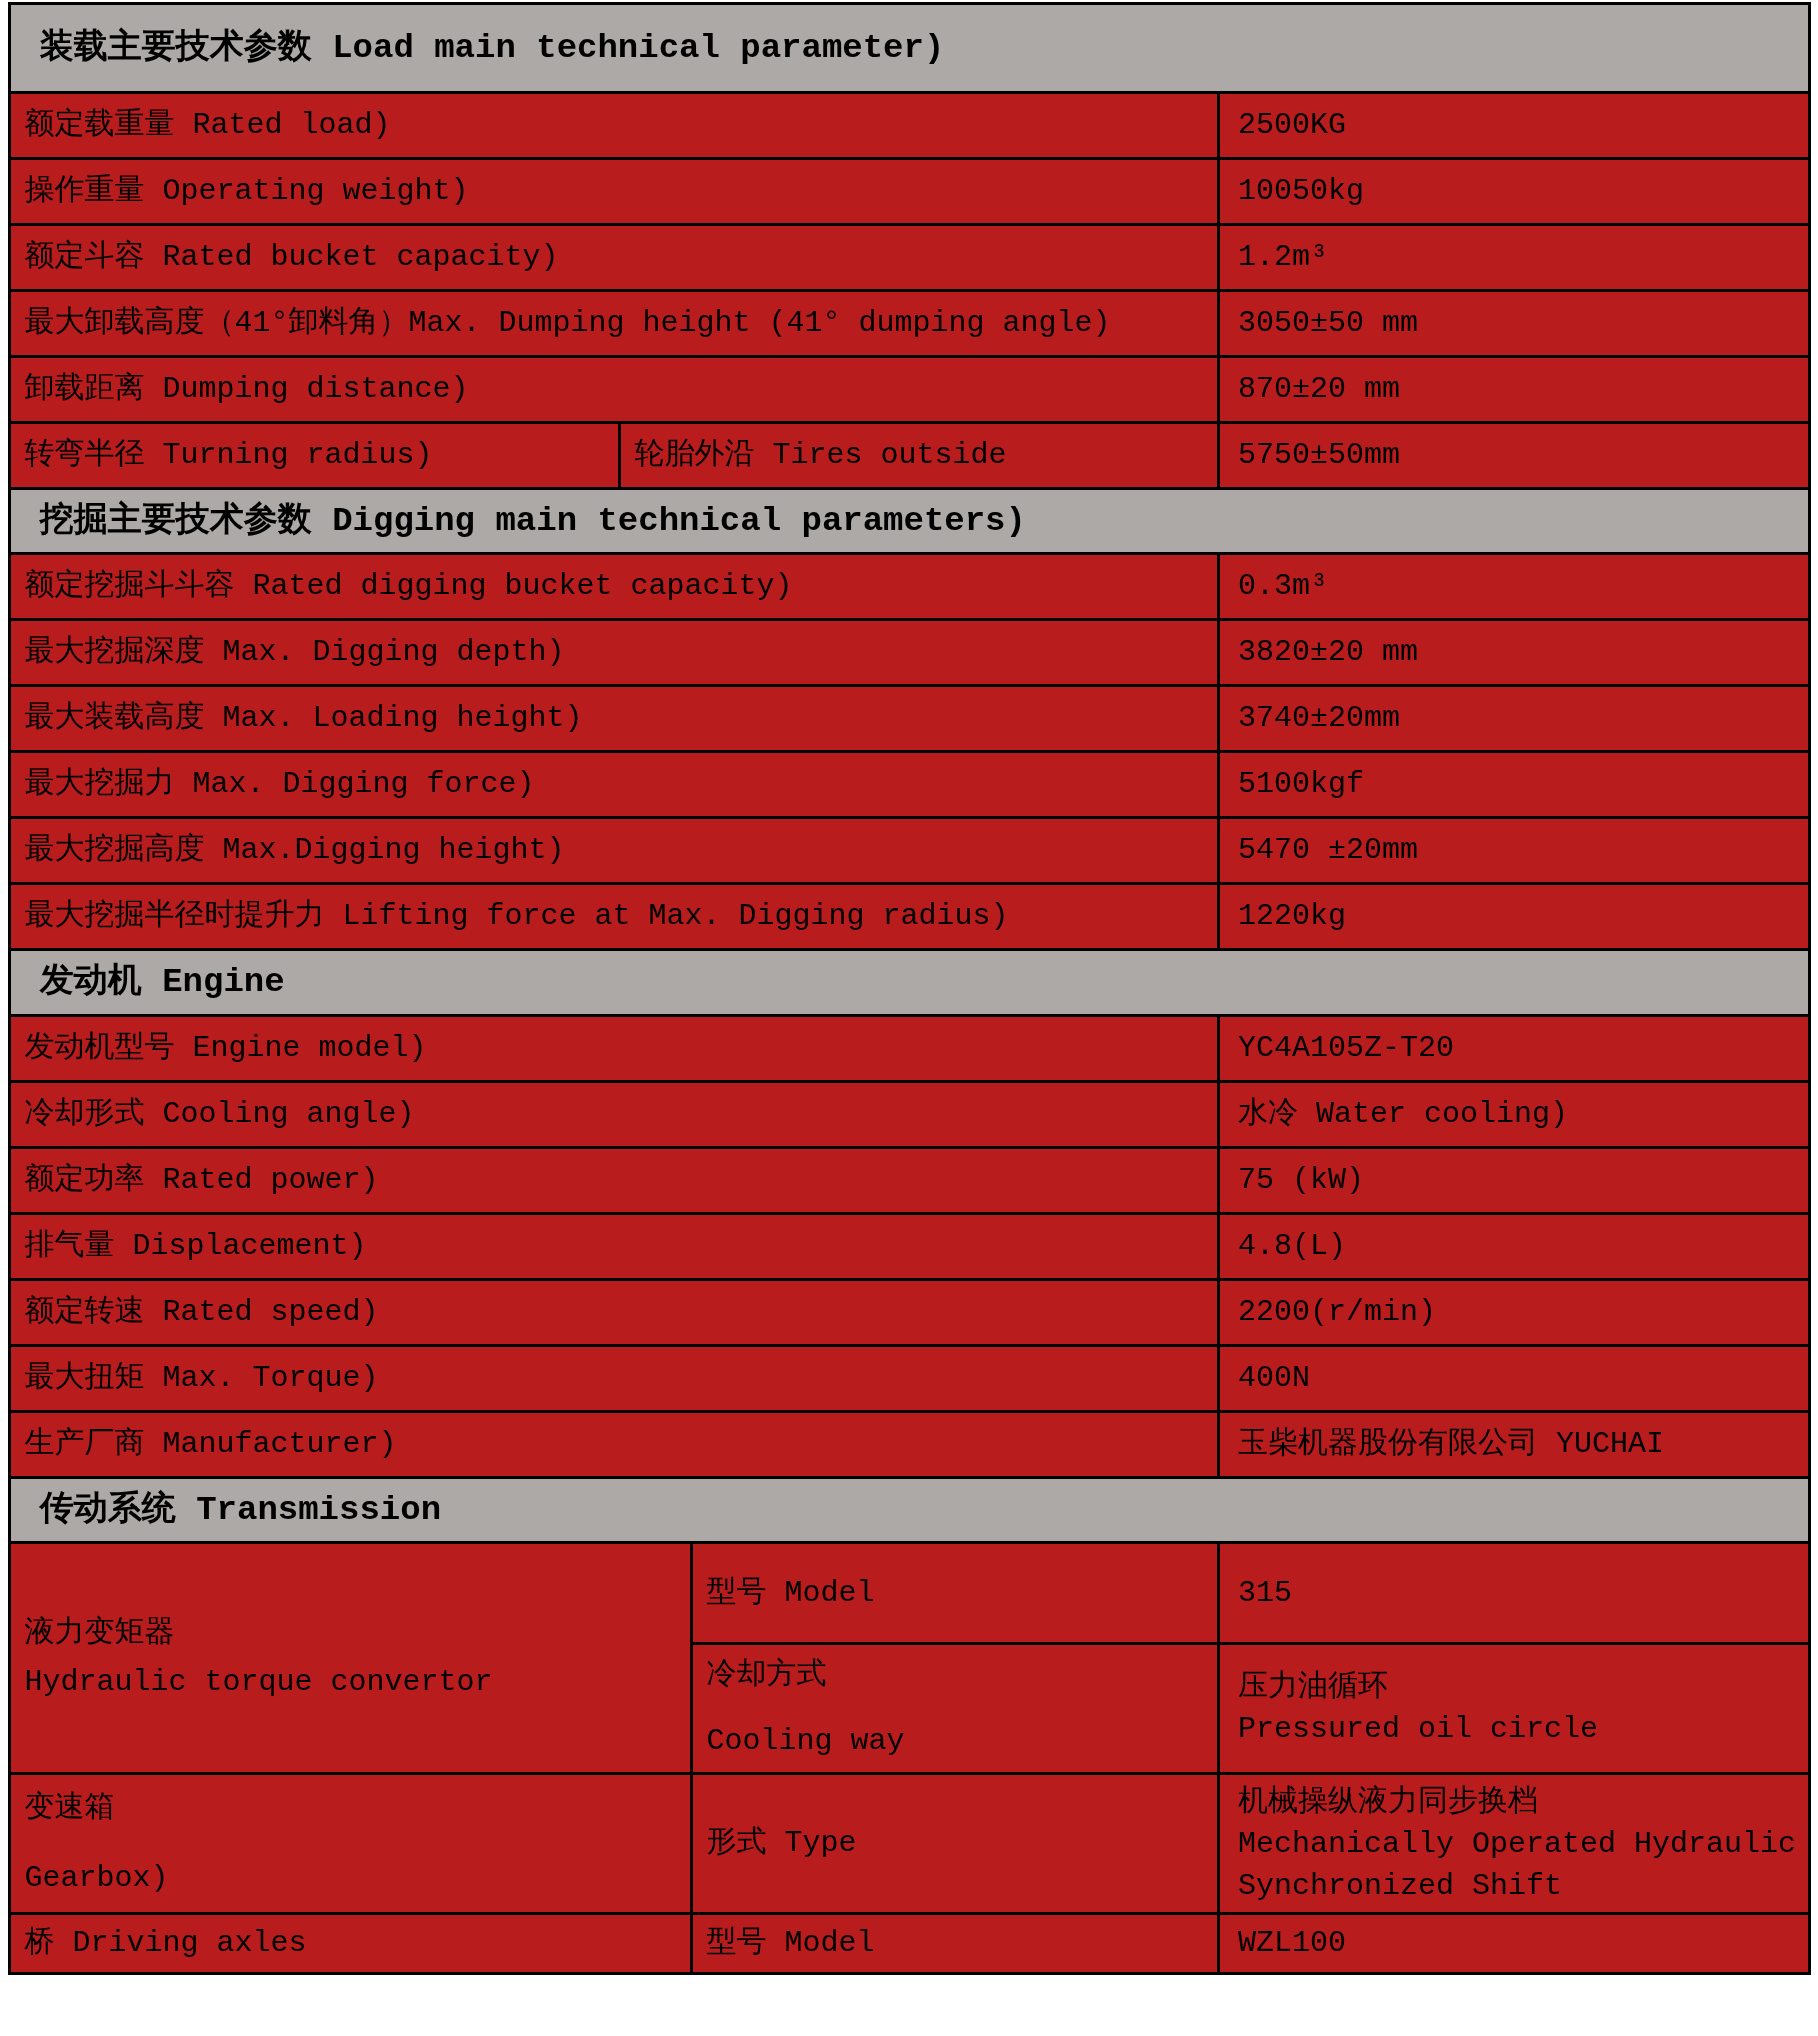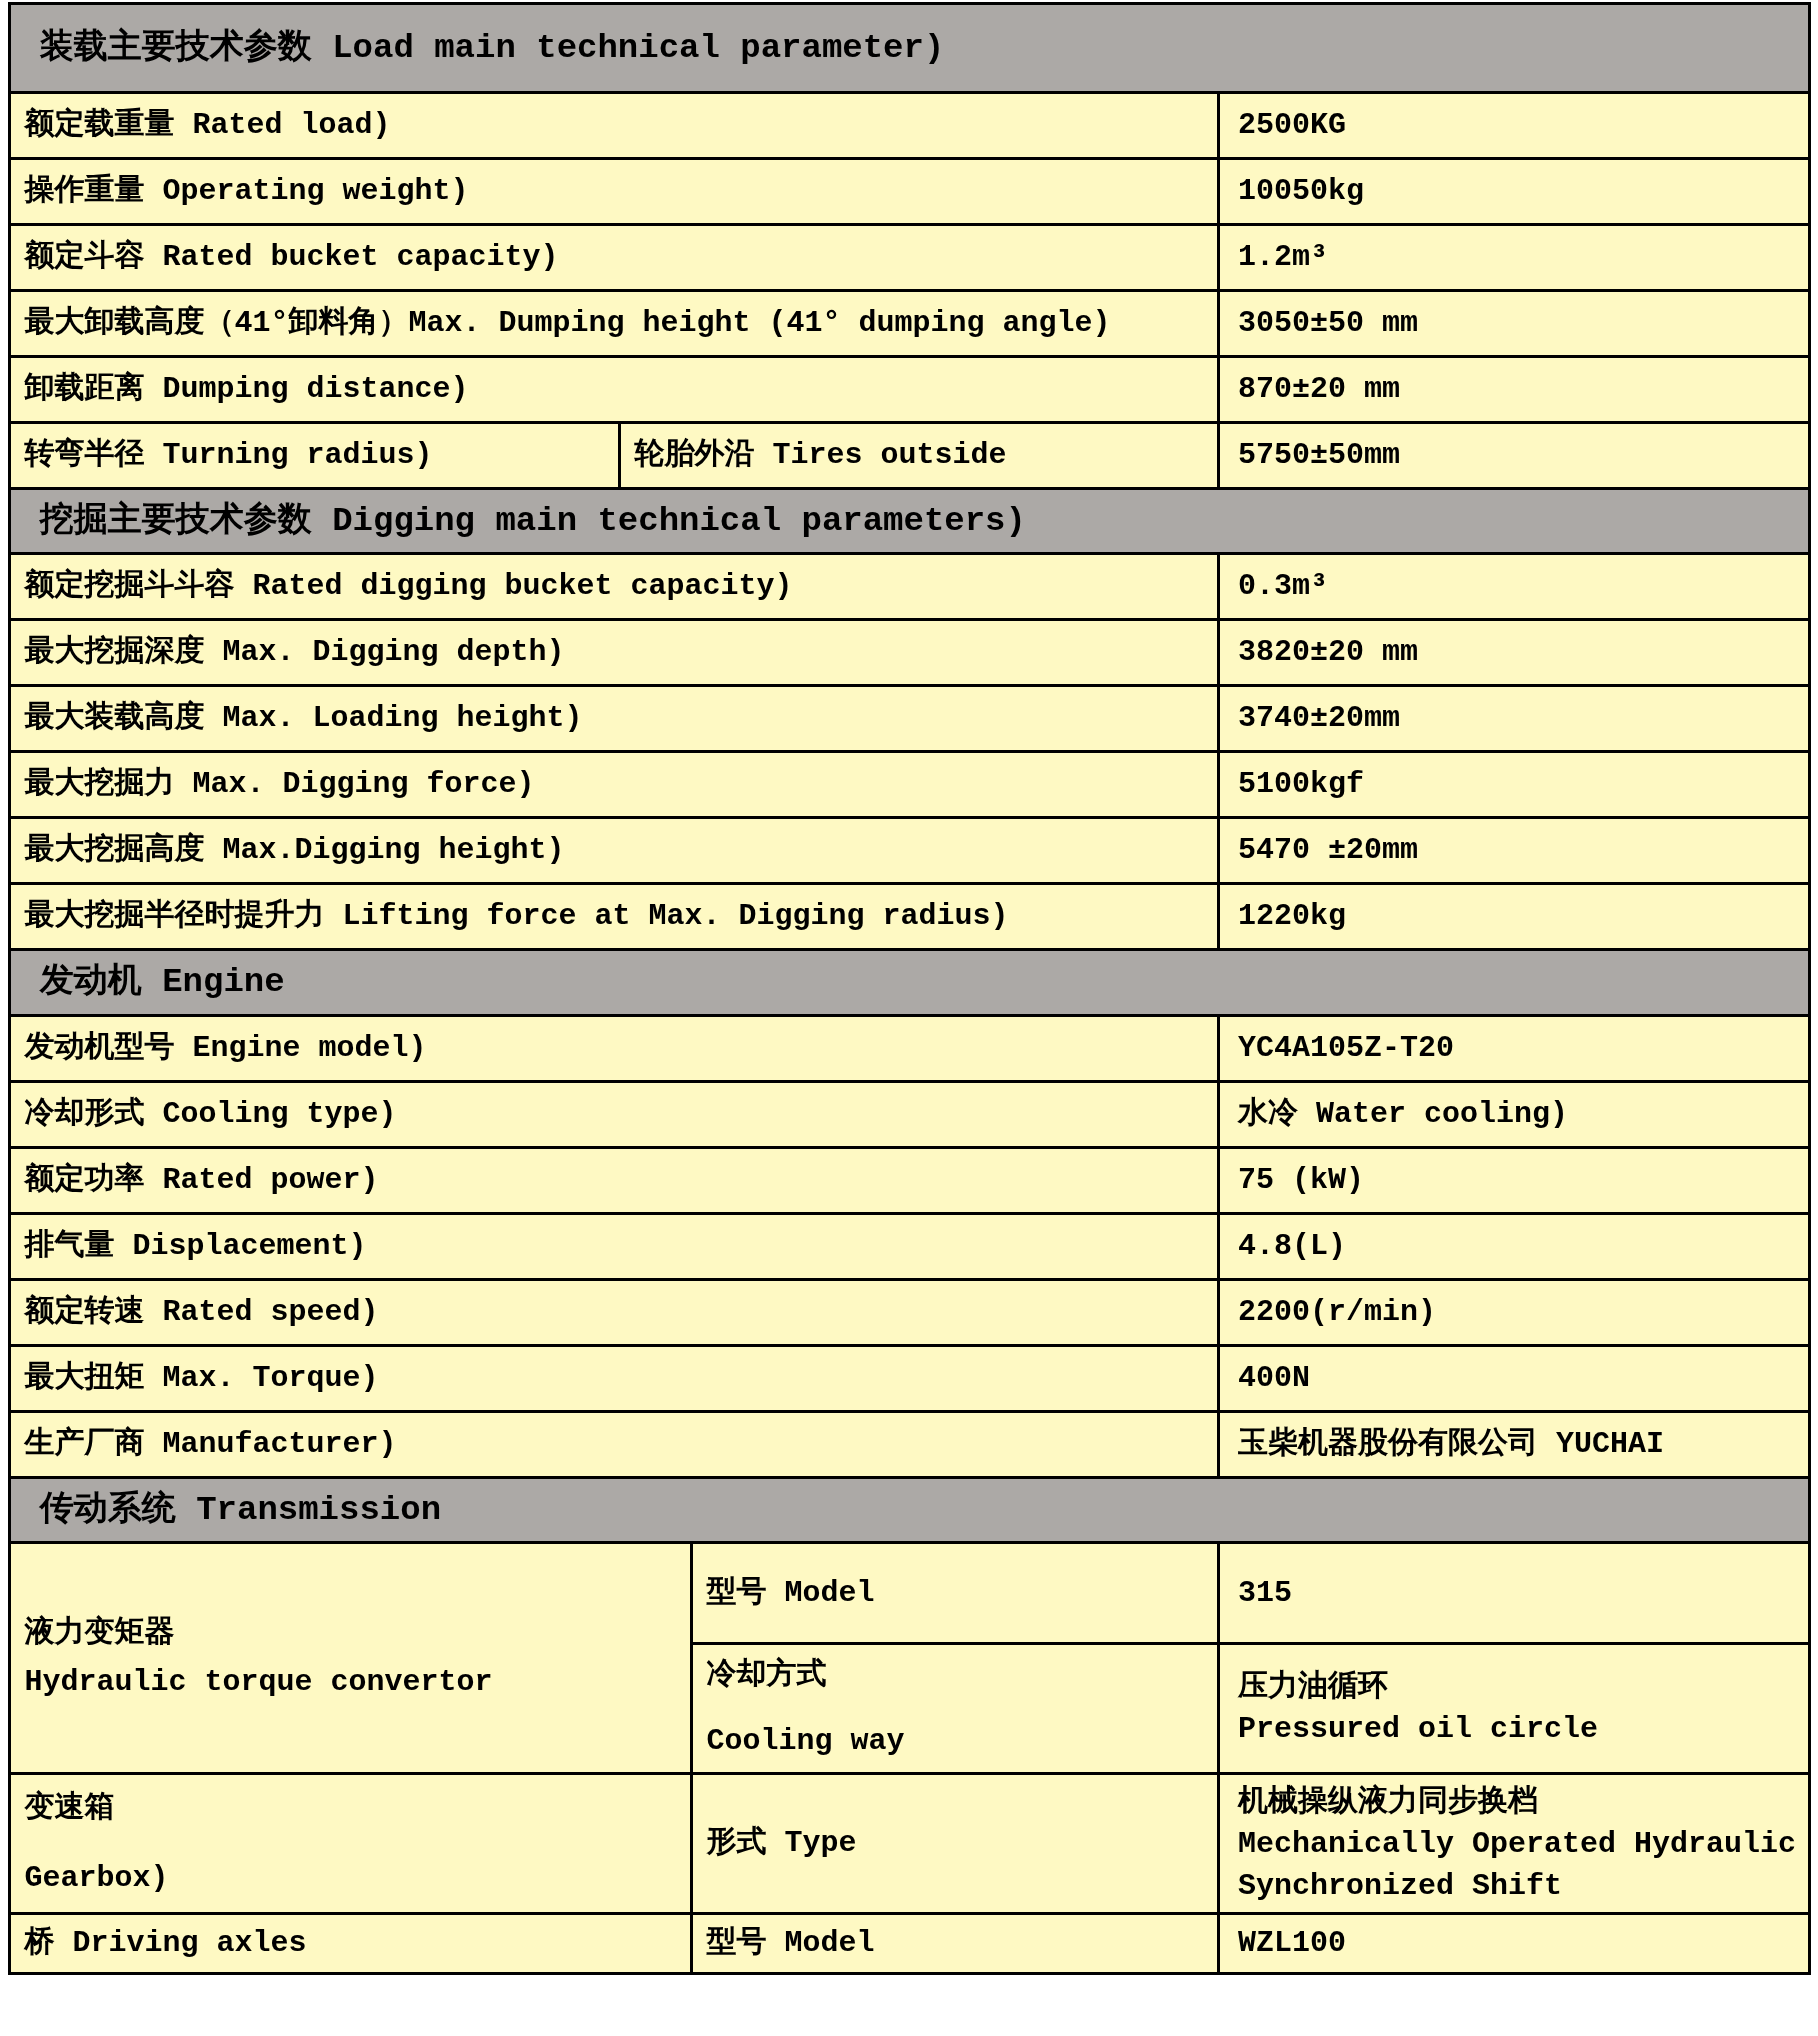--- a/index.html
+++ b/index.html
@@ -10,22 +10,22 @@
     color: #000;
   }
   .doc { position: absolute; left: 7.8px; top: 1.9px; width: 1803px; }
   table.spec { width: 100%; border-collapse: collapse; table-layout: fixed; }
   td, th {
     border: 3.9px solid var(--border-c);
     vertical-align: middle;
     text-align: left;
     padding: 0 5.8px 0 13.6px;
     font-size: 30px;
-    font-weight: bold;
-    background: #fef9c3;
+    font-weight: normal;
+    background: #b91c1c;
     box-sizing: border-box;
     overflow: hidden;
     line-height: 1.25;
   }
   th.sec {
     background: var(--header-bg);
     font-weight: bold;
     font-size: 34px;
     padding-left: 29px;
   }
@@ -130,21 +130,21 @@
       </colgroup>
     <tbody>
         <tr>
       <th class="sec h2" colspan="2">发动机 Engine</th>
     </tr>
     <tr>
       <td class="r">发动机型号 Engine model)</td>
       <td class="r v">YC4A105Z-T20</td>
     </tr>
     <tr>
-      <td class="r">冷却形式 Cooling type)</td>
+      <td class="r">冷却形式 Cooling angle)</td>
       <td class="r v">水冷 Water cooling)</td>
     </tr>
     <tr>
       <td class="r">额定功率 Rated power)</td>
       <td class="r v">75 (kW)</td>
     </tr>
     <tr>
       <td class="r">排气量 Displacement)</td>
       <td class="r v">4.8(L)</td>
     </tr>

